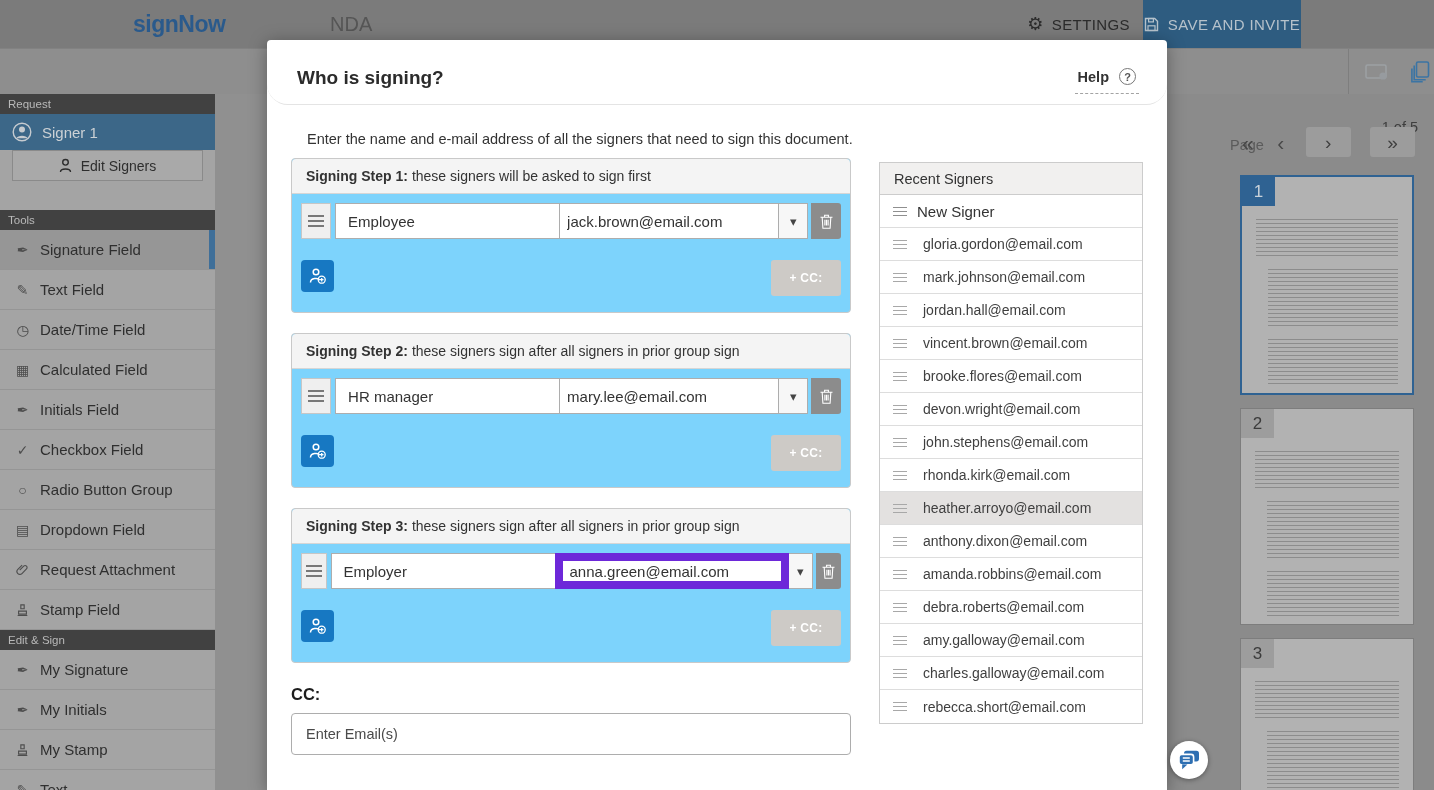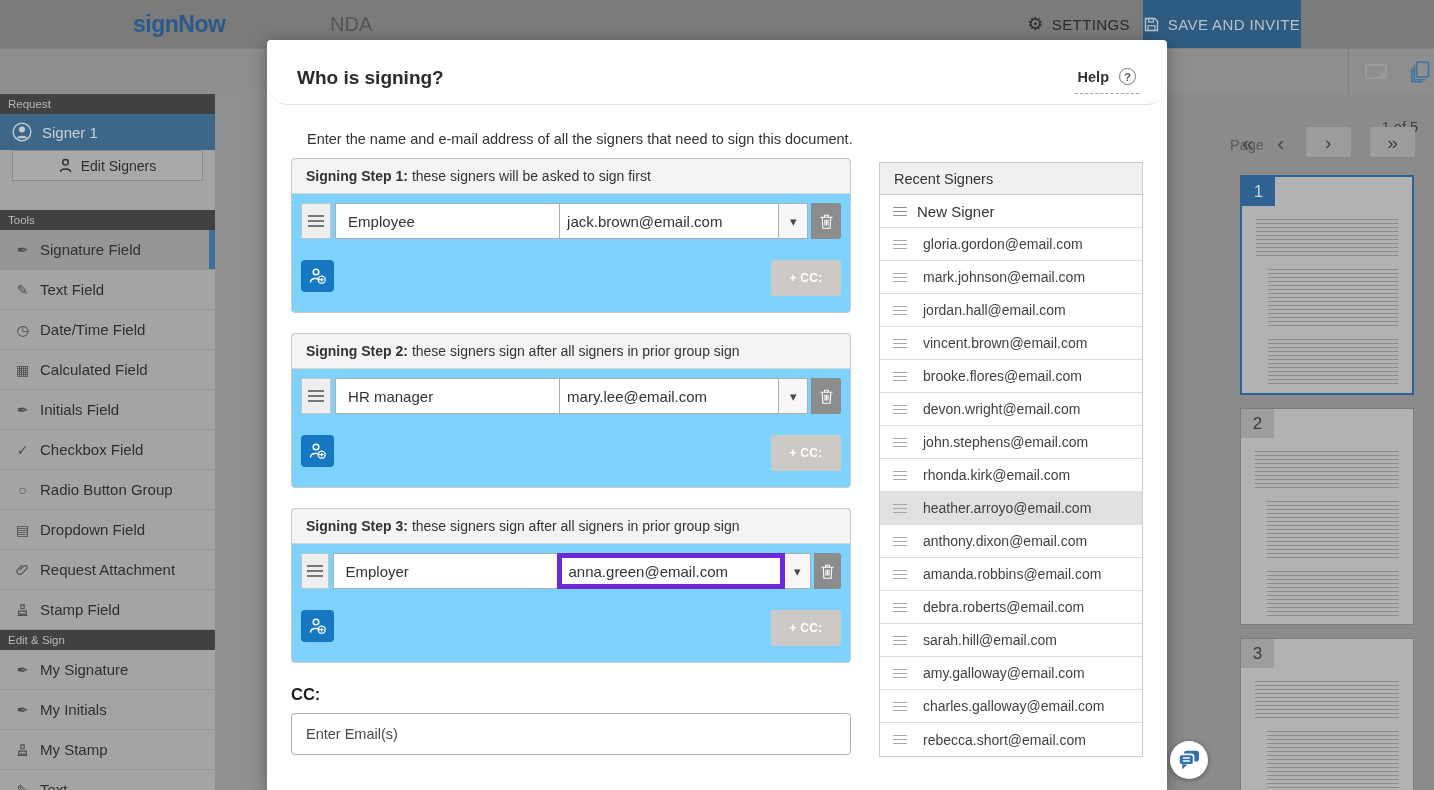--- a/index.html
+++ b/index.html
@@ -63,21 +63,21 @@
   .steps-col { width:560px; }
   .step { border:1px solid #c9c9c9; border-radius:4px; margin-bottom:20px; background:#7dd3fc; }
   .step-h { height:35px; background:#f4f4f4; border-bottom:1px solid #d6d6d6; border-radius:4px 4px 0 0; display:flex; align-items:center; padding:0 14px; font-size:14px; color:#333; gap:4px; white-space:nowrap; }
   .step-h b { font-weight:bold; }
   .step-b { padding:9px 9px 16px; }
   .srow { display:flex; height:36px; align-items:stretch; }
   .handle { width:36px; background:#efefef; border:1px solid #c6c6c6; display:flex; align-items:center; justify-content:center; margin-right:4px; cursor:grab; }
   .h-lines { width:16px; height:12px; background:repeating-linear-gradient(#787878 0 2px, transparent 2px 5px); }
   .inp { width:250px; height:36px; border:1px solid #adadad; padding:0 12px; font-size:15px; color:#333; font-family:inherit; background:#fff; outline:none; }
   .inp.email { margin-left:-1px;padding-left:7px; }
-  .inp.focused { border:5px solid #6d28d9; position:relative; z-index:2; }
+  .inp.focused { border:8px solid #6d28d9; position:relative; z-index:2; }
   .caret-btn { width:36px; border:1px solid #adadad; margin-left:-1px; background:#f7f7f7; display:flex; align-items:center; justify-content:center; cursor:pointer; color:#444; font-size:13px; }
   .trash-btn { width:36px; margin-left:3px; background:#8c8c8c; border:none; border-radius:0 3px 3px 0; display:flex; align-items:center; justify-content:center; cursor:pointer; }
   .btn-row { display:flex; justify-content:space-between; margin-top:21px; }
   .add-btn { width:33px; height:32px; background:#1778c2; border:none; border-radius:4px; display:flex; align-items:center; justify-content:center; cursor:pointer; }
   .cc-btn { min-width:70px; height:36px; background:#cdcac6; border:none; border-radius:3px; color:#fff; font-weight:bold; font-size:12px; display:flex; align-items:center; justify-content:center; cursor:pointer; font-family:inherit; letter-spacing:.3px; }
   .next-step { margin-top:8px; height:94px; border:2px dashed #bdbdbd; background:#f7f7f7; border-radius:2px; display:flex; align-items:center; justify-content:center; font-size:15px; color:#3a3a3a; }
   .cc-label { margin-top:22px; font-size:16.5px; font-weight:bold; color:#1d1d1d; }
   .cc-input { margin-top:9px; width:560px; height:42px; border:1px solid #adadad; border-radius:4px; padding:0 14px; font-size:14.5px; color:#444; font-family:inherit; outline:none; }
   .cc-input::placeholder { color:#4a4a4a; opacity:1; }
   
@@ -474,24 +474,20 @@
             <div class="rs-row">
               <span class="rs-handle"></span>
               <span class="rs-mail">amanda.robbins@email.com</span>
             </div>
             <div class="rs-row">
               <span class="rs-handle"></span>
               <span class="rs-mail">debra.roberts@email.com</span>
             </div>
             <div class="rs-row">
               <span class="rs-handle"></span>
-              <span class="rs-mail">sarah.hill@email.com</span>
-            </div>
-            <div class="rs-row">
-              <span class="rs-handle"></span>
               <span class="rs-mail">amy.galloway@email.com</span>
             </div>
             <div class="rs-row">
               <span class="rs-handle"></span>
               <span class="rs-mail">charles.galloway@email.com</span>
             </div>
             <div class="rs-row">
               <span class="rs-handle"></span>
               <span class="rs-mail">rebecca.short@email.com</span>
             </div>

